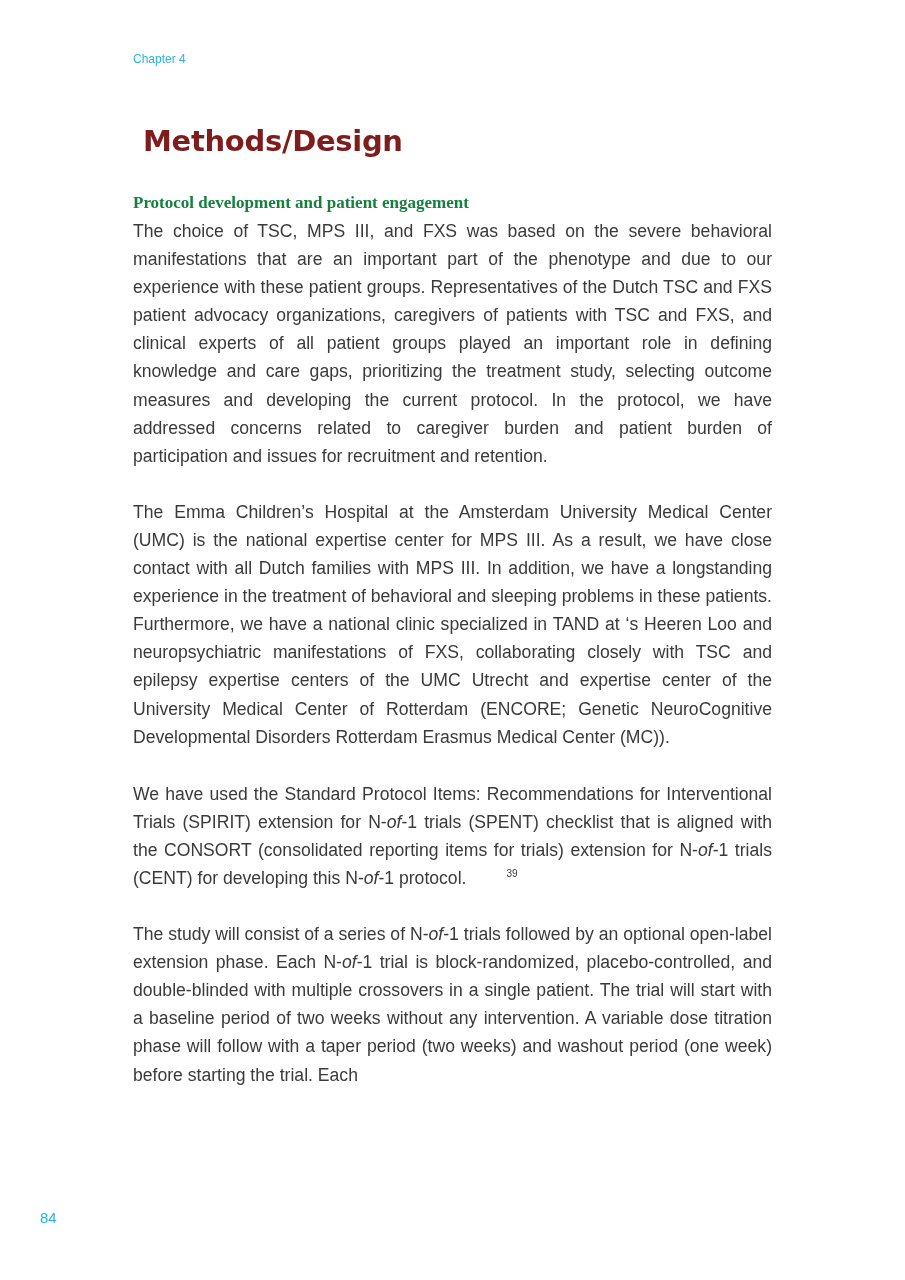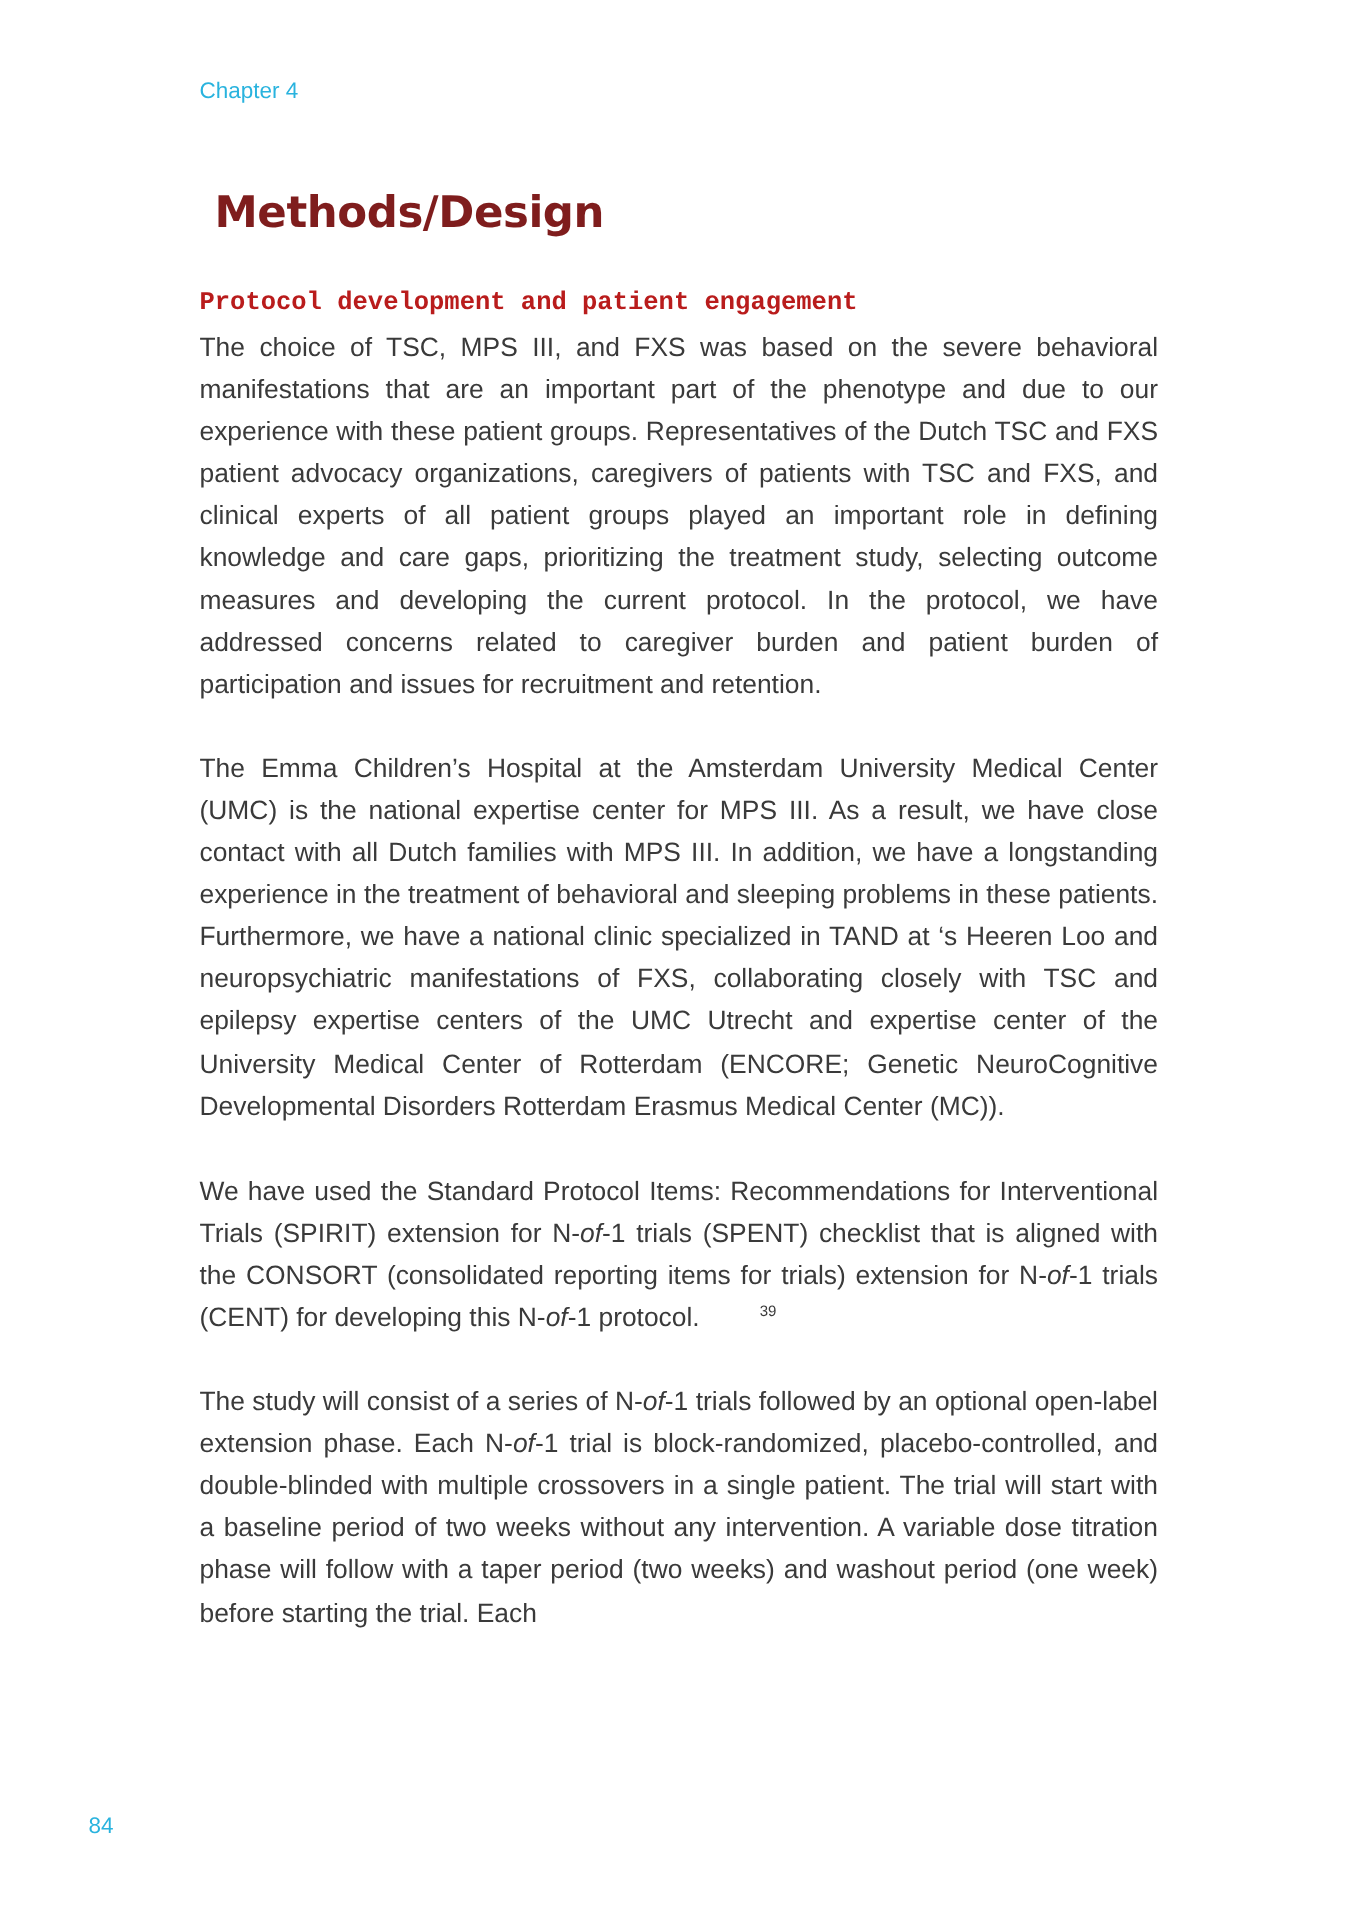--- a/index.html
+++ b/index.html
@@ -1,25 +1,25 @@
 <!DOCTYPE html>
 <html><head>
 <meta charset="utf-8">
 <style>
   html, body { margin:0; padding:0; background:#ffffff; }
   body { width:905px; height:1280px; position:relative; overflow:hidden; }
-  .chapter { position:absolute; left:133px; top:52px; font-family:"Liberation Sans", sans-serif; font-size:15px; color:#29b3de; font-weight:normal; }
+  .chapter { position:absolute; left:133px; top:52px; font-family:"Liberation Sans", sans-serif; font-size:12px; color:#29b3de; font-weight:normal; }
   .h1 { position:absolute; left:143px; top:124px; font-family:"DejaVu Sans", sans-serif; font-weight:bold; font-size:29px; color:#7f1d1d; letter-spacing:-0.3px; margin:0; }
   .content { position:absolute; left:133px; top:192px; width:639px; font-family:"Liberation Sans", sans-serif; font-size:17.6px; line-height:28.1px; color:#3a3a3a; }
-  .h2 { font-family:Liberation Mono, monospace; font-weight:bold; font-size:17px; color:#b91c1c; margin:0; line-height:22px; }
+  .h2 { font-family:Liberation Serif, serif; font-weight:bold; font-size:17px; color:#15803d; margin:0; line-height:22px; }
   p { margin:0; text-align:justify; text-align-last:left; }
   .gap { height:28px; }
   .gap2 { height:26px; }
   sup { font-size:10px; line-height:0; vertical-align:super;margin-left:40px; }
-  .pageno { position:absolute; left:59px; top:1209px; font-family:"Liberation Sans", sans-serif; font-size:15px; color:#29b3de; }
+  .pageno { position:absolute; left:40px; top:1209px; font-family:"Liberation Sans", sans-serif; font-size:15px; color:#29b3de; }
 </style>
 </head>
 <body>
 
 <div class="chapter">Chapter 4</div>
 
 <h1 class="h1">Methods/Design</h1>
 
 <div class="content">
   <h2 class="h2">Protocol development and patient engagement</h2>

